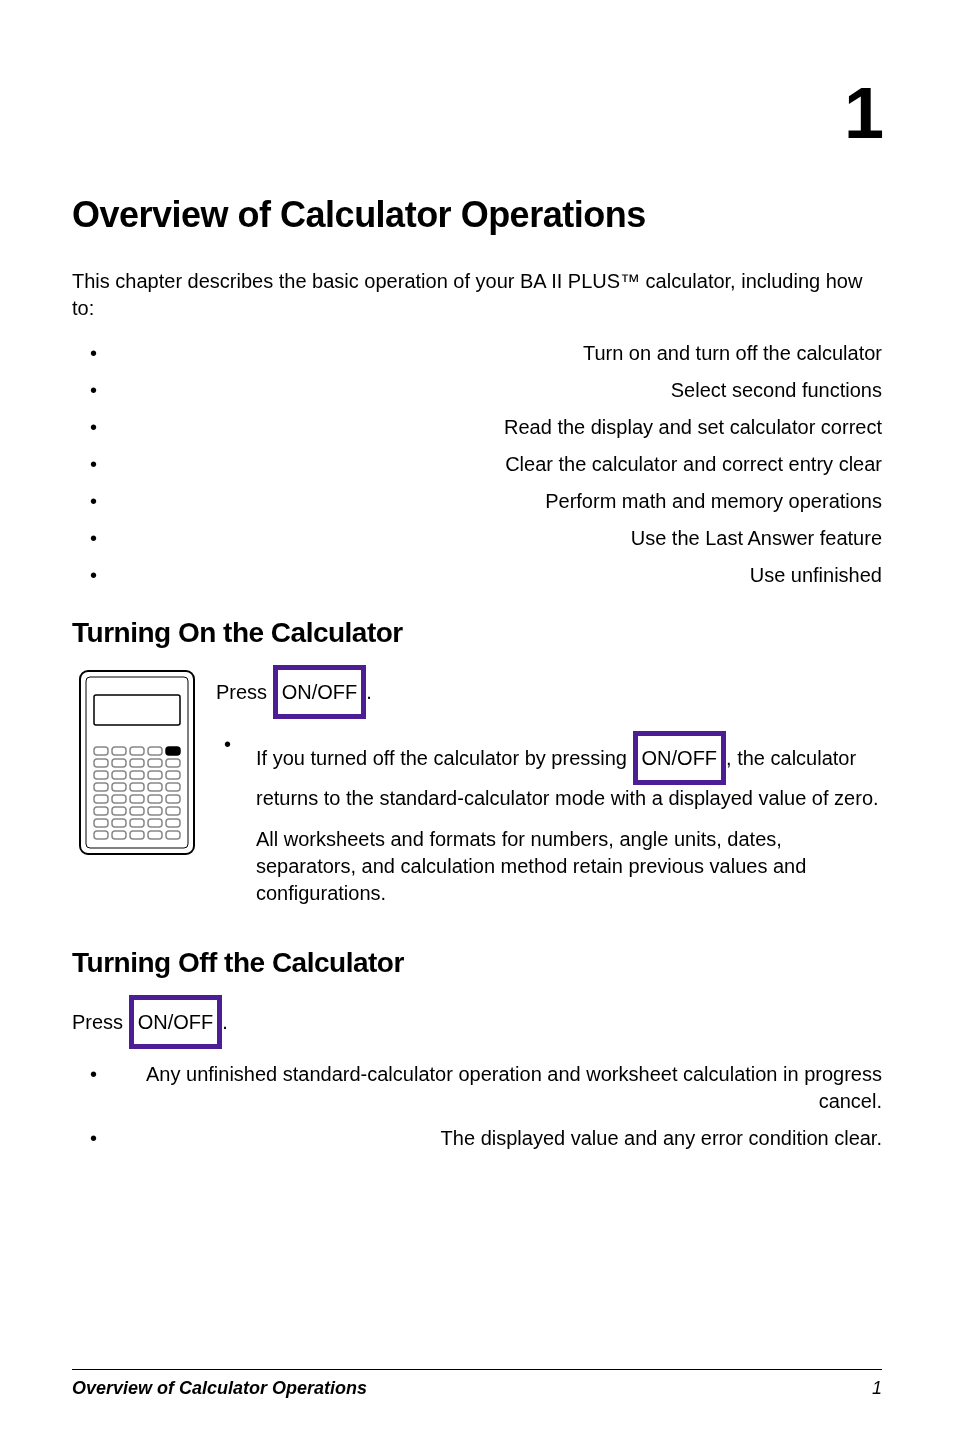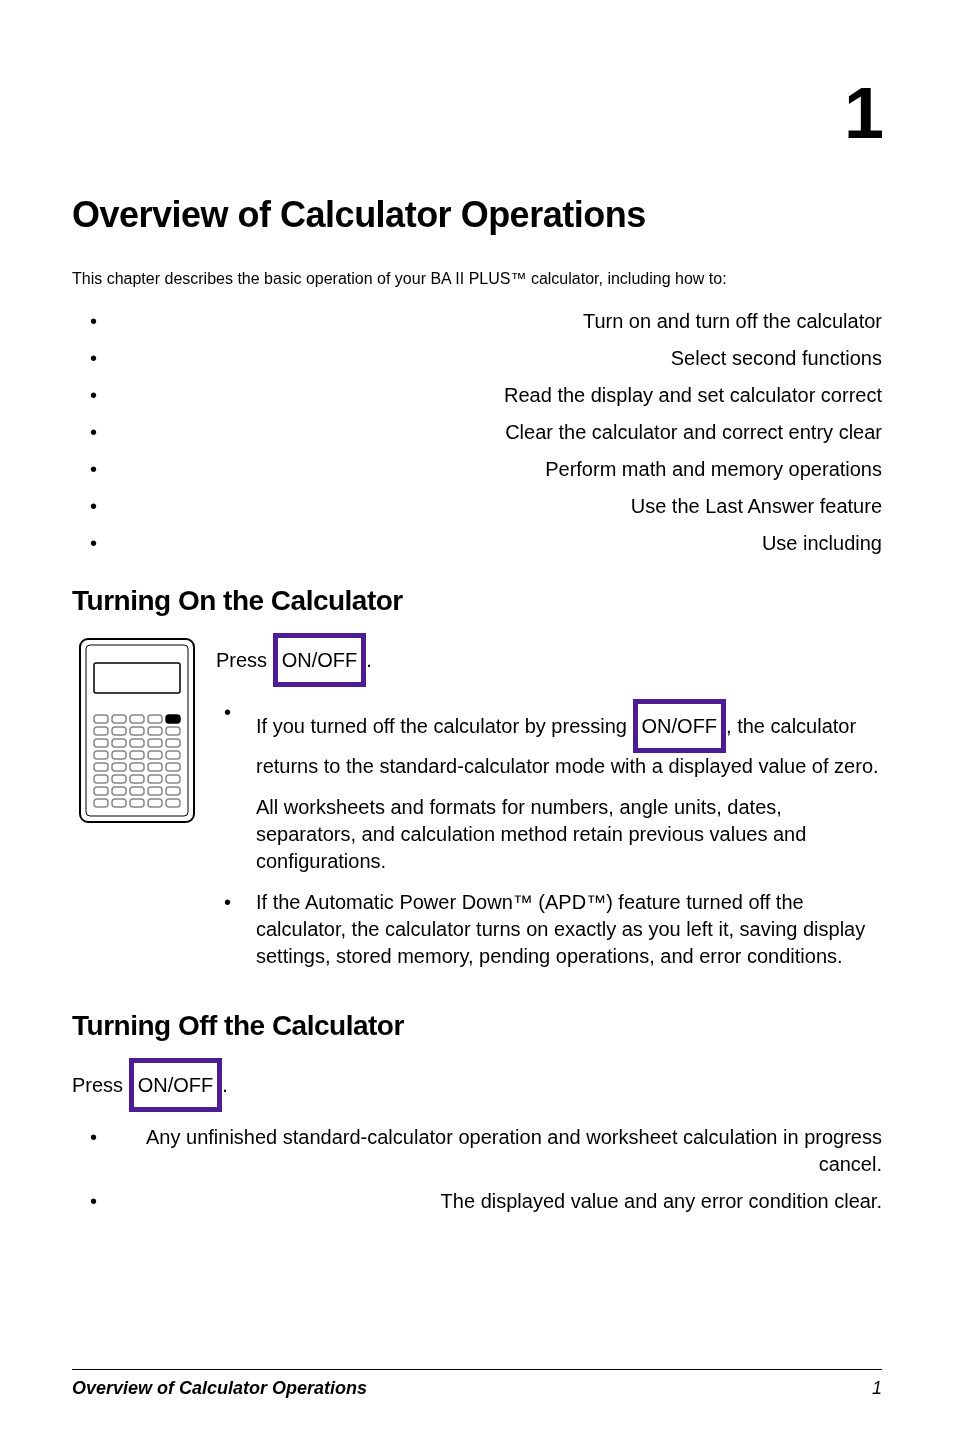--- a/index.html
+++ b/index.html
@@ -25,21 +25,21 @@
       letter-spacing: -2px;
     }
     h1 {
       font-size: 36px;
       font-weight: 900;
       font-family: Arial Black, Arial, sans-serif;
       margin-bottom: 32px;
       letter-spacing: -0.5px;
     }
     .intro {
-      font-size: 16px;
+      font-size: 20px;
       line-height: 1.35;
       margin-bottom: 18px;
     }
     ul.main-list {
       list-style: none;
       margin-bottom: 28px;
     }
     ul.main-list li {
       font-size: 20px;
       line-height: 1.35;
@@ -144,21 +144,21 @@
 
 <p class="intro">This chapter describes the basic operation of your BA II PLUS™ calculator, including how to:</p>
 
 <ul class="main-list">
   <li>Turn on and turn off the calculator</li>
   <li>Select second functions</li>
   <li>Read the display and set calculator correct</li>
   <li>Clear the calculator and correct entry clear</li>
   <li>Perform math and memory operations</li>
   <li>Use the Last Answer feature</li>
-  <li>Use including</li>
+  <li>Use unfinished</li>
 </ul>
 
 <h2>Turning On the Calculator</h2>
 
 <div class="section-with-image">
   <div class="calc-image">
     <svg class="calc-svg" viewBox="0 0 130 195">
       <rect x="8" y="6" width="114" height="183" rx="8" fill="none" stroke="#000" stroke-width="2"></rect>
       <rect x="14" y="12" width="102" height="171" rx="4" fill="none" stroke="#000" stroke-width="1"></rect>
       <rect x="22" y="30" width="86" height="30" rx="2" fill="none" stroke="#000" stroke-width="1.5"></rect>
@@ -206,21 +206,20 @@
   </div>
   <div class="section-content">
     <p class="press-line">
       <span>Press </span><span class="key-box">ON/OFF</span><span>.</span>
     </p>
     <ul class="sub-list">
       <li>
         <span>If you turned off the calculator by pressing </span><span class="key-box">ON/OFF</span><span>, the calculator returns to the standard-calculator mode with a displayed value of zero.</span>
         <div class="sub-para">All worksheets and formats for numbers, angle units, dates, separators, and calculation method retain previous values and configurations.</div>
       </li>
-      <li>If the Automatic Power Down™ (APD™) feature turned off the calculator, the calculator turns on exactly as you left it, saving display settings, stored memory, pending operations, and error conditions.</li>
     </ul>
   </div>
 </div>
 
 <h2>Turning Off the Calculator</h2>
 
 <div class="off-section">
   <p class="press-line">
     <span>Press </span><span class="key-box">ON/OFF</span><span>.</span>
   </p>

